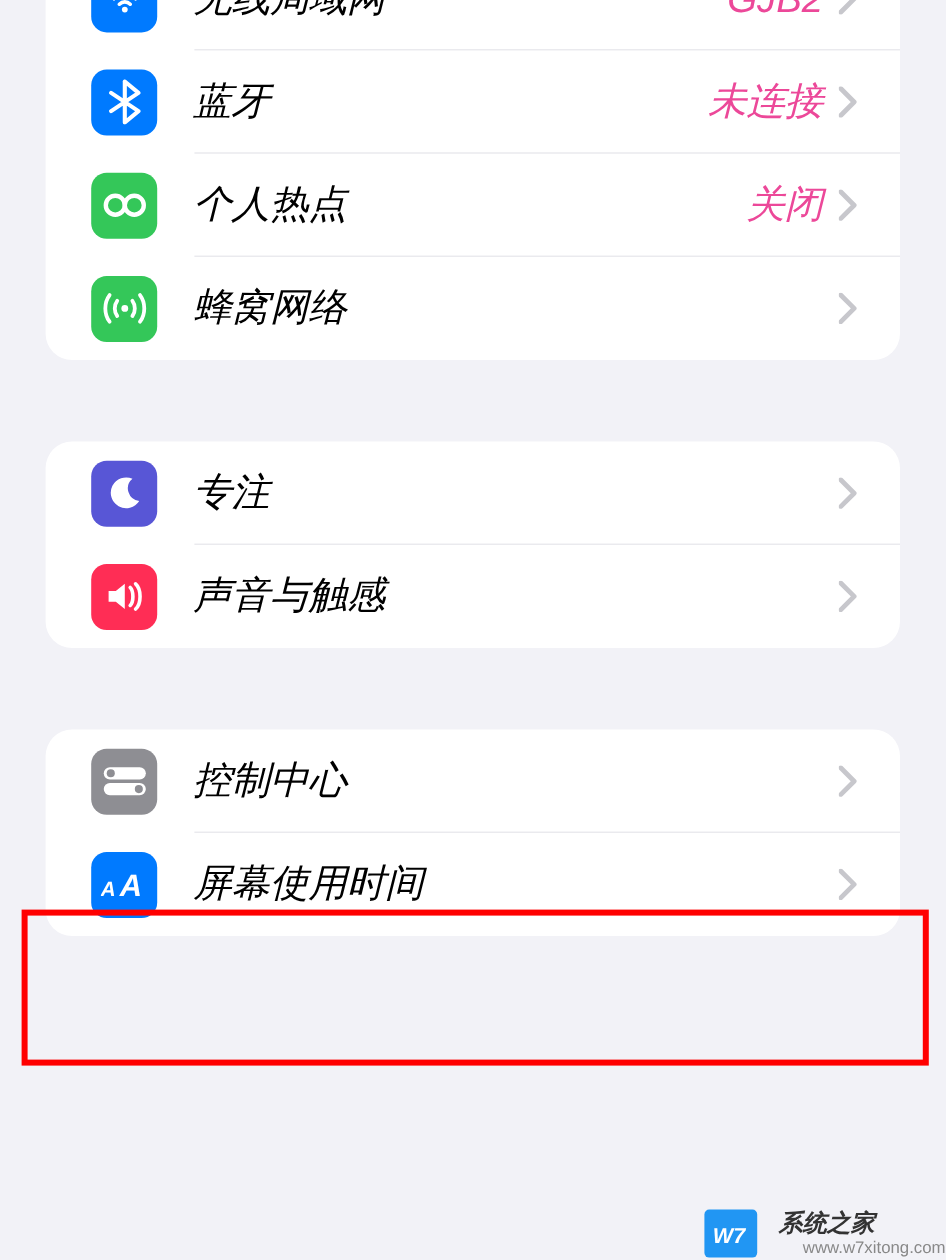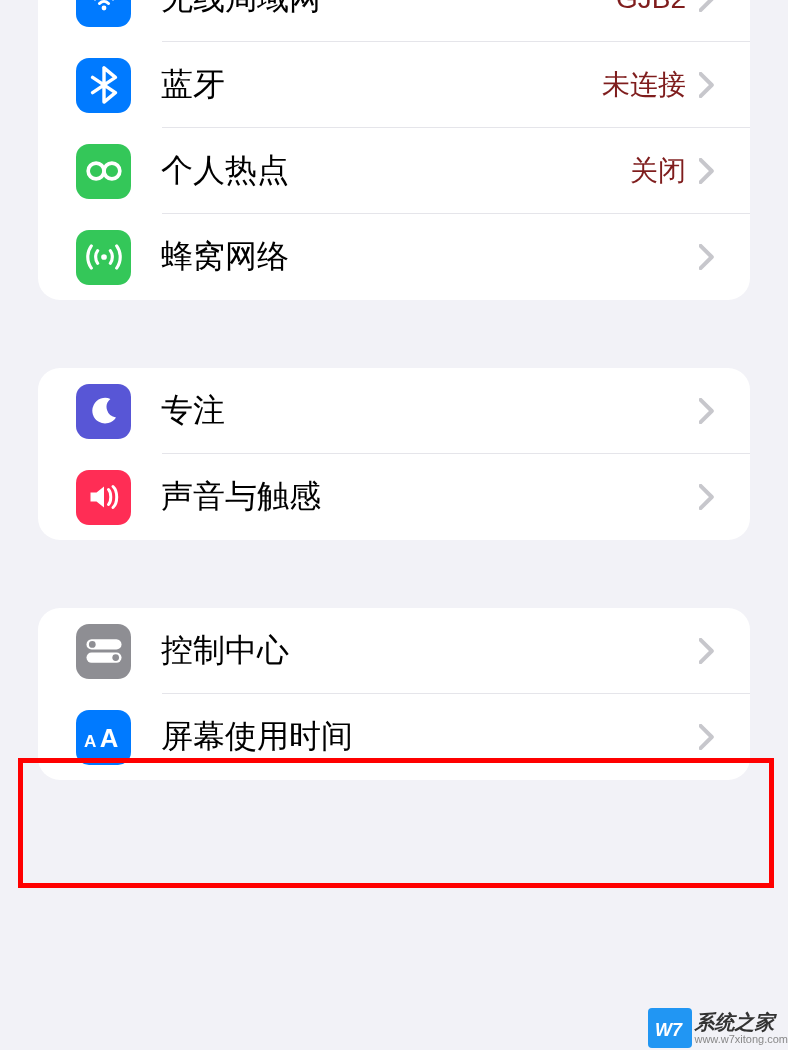--- a/index.html
+++ b/index.html
@@ -20,20 +20,21 @@
   .group-1 { margin-top: -44px; margin-bottom: 68px; }
   .group-2 { margin-bottom: 68px; }
   .group-3 { }
   .row {
     display: flex;
     align-items: center;
     height: 86px;
     padding-left: 0;
     position: relative;
     cursor: pointer;
+    font-style: italic;
   }
   .row:not(:last-child)::after {
     content: "";
     position: absolute;
     left: 124px;
     right: 0;
     bottom: 0;
     height: 1px;
     background: #e5e5ea;
   }
@@ -48,22 +49,22 @@
     justify-content: center;
   }
   .label {
     flex: 1;
     padding-left: 30px;
     font-size: 32px;
     color: #000;
     font-weight: 400;
   }
   .value {
-    font-size: 28px;
-    color: #7f1d1d;
+    font-size: 32px;
+    color: #ec4899;
     padding-right: 6px;
   }
   .chevron {
     width: 30px;
     height: 30px;
     margin-right: 28px;
     display: flex;
     align-items: center;
     justify-content: center;
     flex-shrink: 0;
@@ -86,40 +87,41 @@
     width: 44px;
     height: 40px;
     background: #2196f3;
     border-radius: 4px;
     display: flex;
     align-items: center;
     justify-content: center;
     color: #fff;
     font-weight: bold;
     font-size: 20px;
-    margin-right: 2px;
+    margin-right: 18px;
     position: relative;
   }
   .wm-logo svg { display:block; }
   .wm-text {
     display: flex;
     flex-direction: column;
     line-height: 1;
     justify-content: center;
   }
   .wm-title {
     font-size: 20px;
     font-weight: bold;
     color: #333;
     font-style: italic;
   }
   .wm-url {
-    font-size: 11px;
+    font-size: 14px;
     color: #888;
     margin-top: 2px;
+    margin-left: 20px;
   }
   svg { display: block; }
 </style>
 </head>
 <body>
 
 <div class="group group-1">
   <div class="row">
     <div class="icon" style="background:#007aff">
       <svg width="36" height="36" viewBox="0 0 24 24" fill="none">

